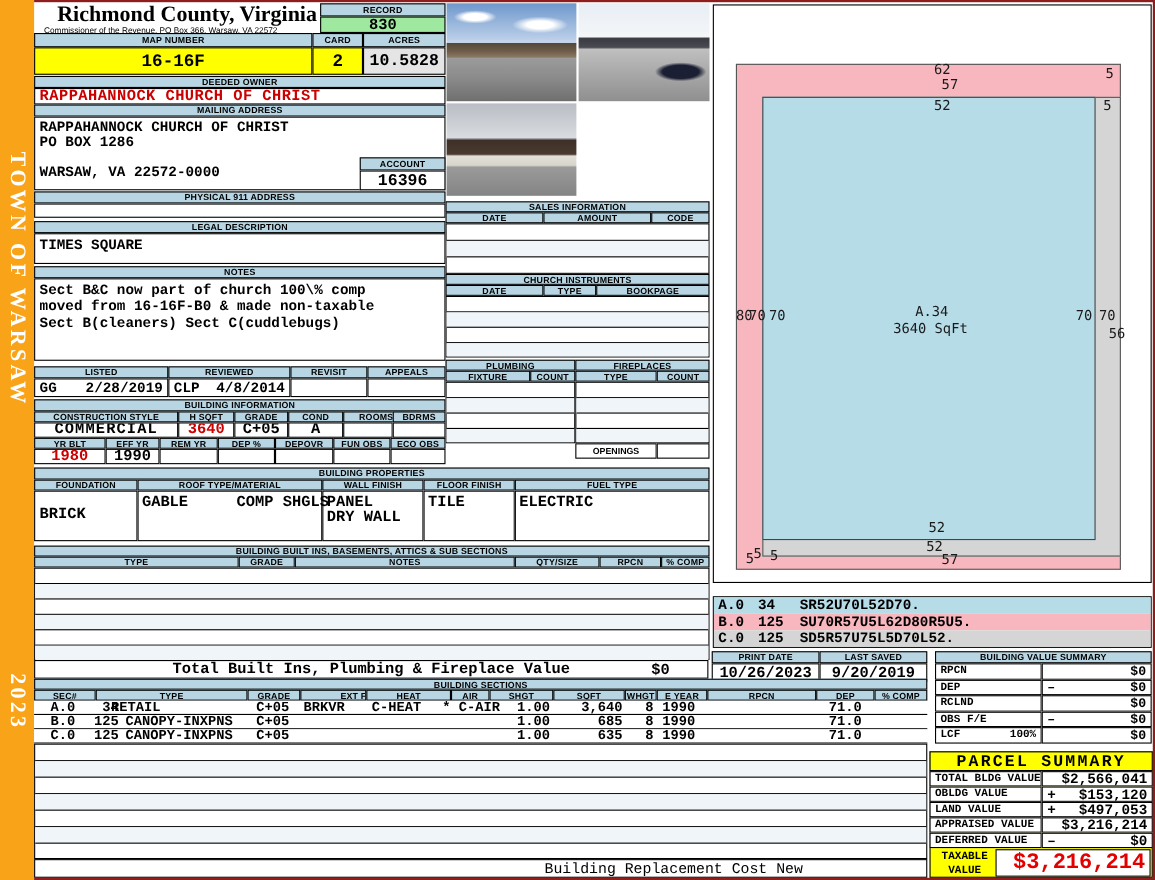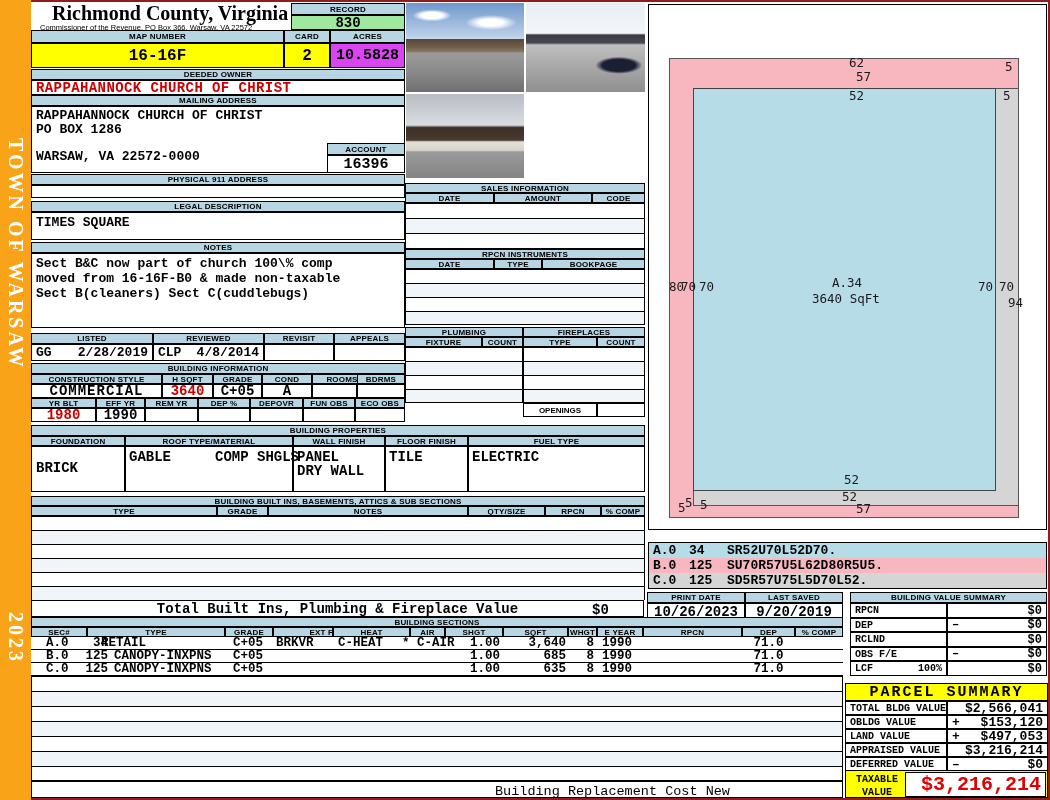--- a/index.html
+++ b/index.html
@@ -17,21 +17,21 @@
      white-space:nowrap;overflow:hidden;letter-spacing:.2px;box-sizing:border-box;}
   .v{position:absolute;border:1px solid #000;background:#fff;
      font:bold 14px "Liberation Mono",monospace;display:flex;align-items:center;
      padding:0 4px;white-space:pre;overflow:hidden;box-sizing:border-box;}
   .vc{justify-content:center;padding:0;}
   .box{position:absolute;border:1px solid #000;background:#fff;box-sizing:border-box;}
   .txt{position:absolute;font:bold 13px "Liberation Mono",monospace;white-space:pre;line-height:1.1;}
   .red{color:#CC0000;}
   .yellow{background:#FFFF00;}
   .green{background:#9FE8A0;}
-  .cream{background:#d946ef;}
+  .cream{background:#e5e5e5;}
   .rows{position:absolute;border:1px solid #000;background:#fff;box-sizing:border-box;}
   .rows>div{border-bottom:1px solid #000;box-sizing:border-box;}
   .rows>div:last-child{border-bottom:none;}
   .rows>div:nth-child(even){background:#F0F5F9;}
   .bsrow{position:absolute;background:#fff;border-bottom:1px solid #000;box-sizing:border-box;}
   .bs{position:absolute;font:bold 12.5px "Liberation Mono",monospace;white-space:pre;line-height:13px;}
   .bsr{text-align:right;}
   .sk{position:absolute;font:12.5px "DejaVu Sans Mono",monospace;color:#1a1a1a;white-space:pre;line-height:1;}
   .title{position:absolute;font-family:"Liberation Serif",serif;font-weight:bold;font-size:20px;white-space:nowrap;}
   .subtitle{position:absolute;font:7.5px "Liberation Sans",sans-serif;white-space:nowrap;}
@@ -183,21 +183,21 @@
   <div class="h" style="left:405px;top:183px;width:240px;height:10px;">SALES INFORMATION</div>
   <div class="h" style="left:405px;top:193px;width:89px;height:10px;">DATE</div>
   <div class="h" style="left:494px;top:193px;width:98px;height:10px;">AMOUNT</div>
   <div class="h" style="left:592px;top:193px;width:53px;height:10px;">CODE</div>
   <div class="rows" style="left:405px;top:203px;width:240px;height:46px;">
     <div style="height:15px;"></div>
     <div style="height:15px;"></div>
     <div style="height:14px;"></div>
   </div>
 
-  <div class="h" style="left:405px;top:249px;width:240px;height:10px;">RPCN INSTRUMENTS</div>
+  <div class="h" style="left:405px;top:249px;width:240px;height:10px;">CHURCH INSTRUMENTS</div>
   <div class="h" style="left:405px;top:259px;width:89px;height:10px;">DATE</div>
   <div class="h" style="left:494px;top:259px;width:48px;height:10px;">TYPE</div>
   <div class="h" style="left:542px;top:259px;width:103px;height:10px;">BOOKPAGE</div>
   <div class="rows" style="left:405px;top:269px;width:240px;height:56px;">
     <div style="height:14px;"></div>
     <div style="height:14px;"></div>
     <div style="height:14px;"></div>
     <div style="height:12px;"></div>
   </div>
 
@@ -231,21 +231,21 @@
     <span class="sk" style="left:207px;top:66px;">57</span>
     <span class="sk" style="left:200px;top:85px;">52</span>
     <span class="sk" style="left:354px;top:85px;">5</span>
     <span class="sk" style="left:20px;top:276px;">80</span>
     <span class="sk" style="left:32px;top:276px;">70</span>
     <span class="sk" style="left:50px;top:276px;">70</span>
     <span class="sk" style="left:183px;top:272px;">A.34</span>
     <span class="sk" style="left:163px;top:288px;">3640 SqFt</span>
     <span class="sk" style="left:329px;top:276px;">70</span>
     <span class="sk" style="left:350px;top:276px;">70</span>
-    <span class="sk" style="left:359px;top:292px;">94</span>
+    <span class="sk" style="left:359px;top:292px;">56</span>
     <span class="sk" style="left:195px;top:469px;">52</span>
     <span class="sk" style="left:193px;top:486px;">52</span>
     <span class="sk" style="left:207px;top:498px;">57</span>
     <span class="sk" style="left:29px;top:497px;">5</span>
     <span class="sk" style="left:36px;top:492px;">5</span>
     <span class="sk" style="left:51px;top:494px;">5</span>
   </div>
 
   <div class="box" style="left:648px;top:542px;width:399px;height:47px;border:1px solid #000;">
     <div class="code-row" style="background:#B6DCE8;">

